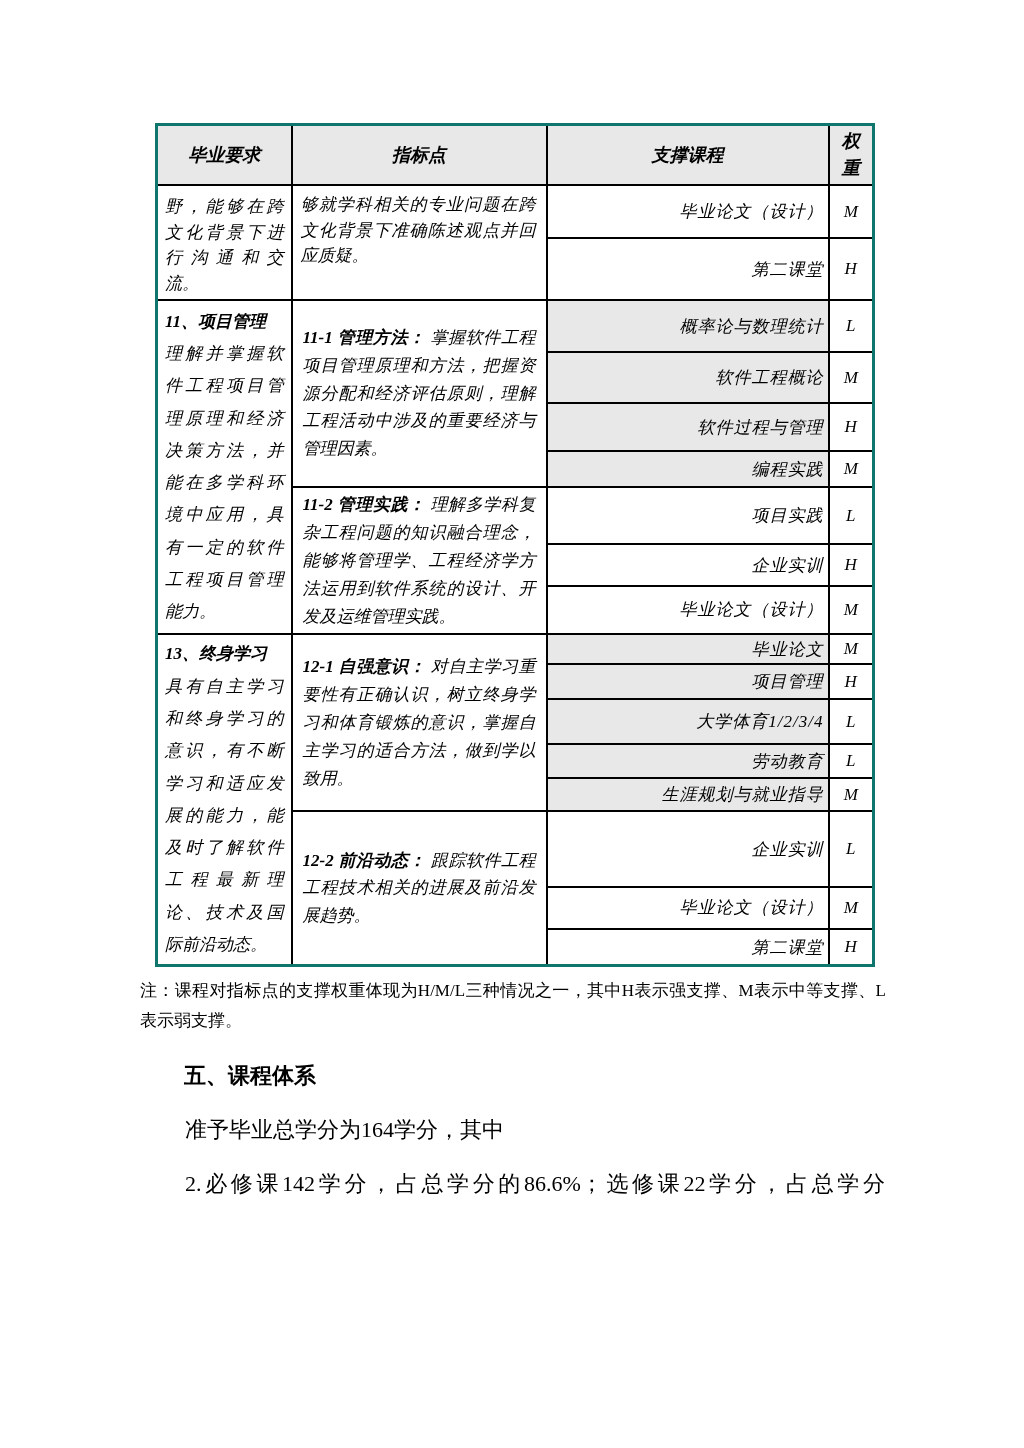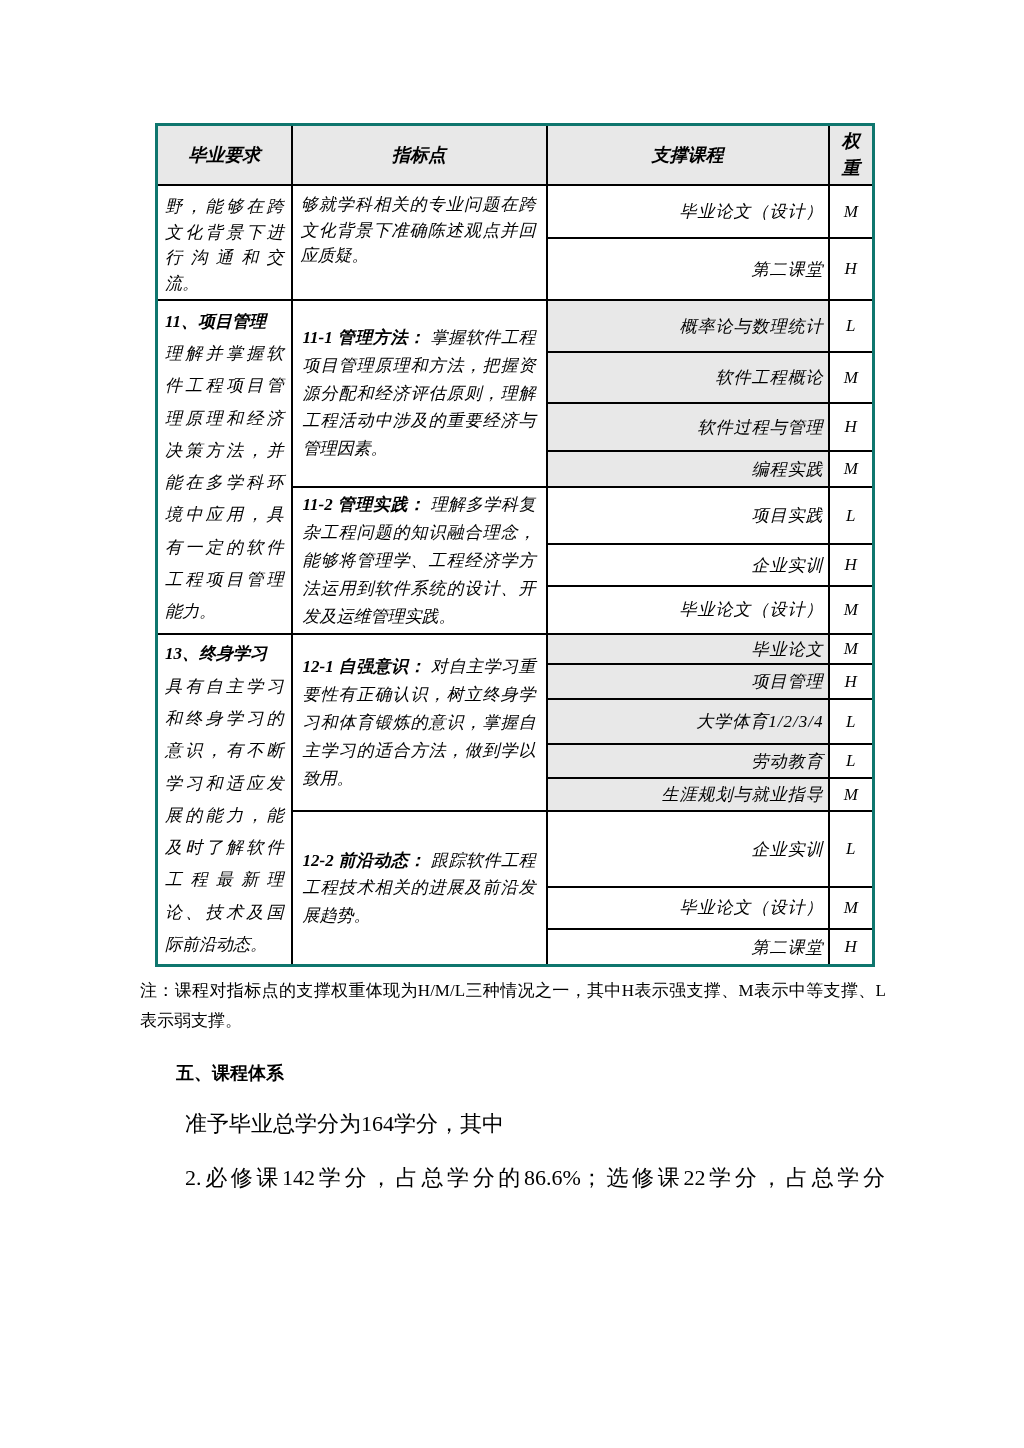--- a/index.html
+++ b/index.html
@@ -15,21 +15,21 @@
   td.req{vertical-align:middle;text-align:justify;line-height:1.9;padding:3px 7px;}
   td.req0{vertical-align:top;line-height:1.5;padding-top:8px;}
   td.ind{vertical-align:middle;text-align:justify;line-height:1.64;padding:3px 10px;}
   td.ind0{vertical-align:top;line-height:1.5;padding-top:6px;padding-left:8px;}
   td.course{text-align:right;vertical-align:middle;letter-spacing:1px;padding:2px 4px;}
   td.weight{text-align:center;vertical-align:middle;padding:2px;}
   .shade{background:var(--shade,#e8e8e8);}
   b.blk{display:block;}
 
   .note{font-size:17px;line-height:1.72;margin-top:9px;text-align:justify;}
-  .heading{font-family:"Liberation Sans","DejaVu Sans",sans-serif;font-size:18px;
+  .heading{font-family:"Liberation Sans","DejaVu Sans",sans-serif;font-size:22px;
            font-weight:bold;margin:26px 0 0;text-indent:2em;}
   .subheading{font-size:21px;margin-top:26px;text-indent:2em;}
   .para{font-size:22px;line-height:53px;text-indent:2em;text-align:justify;margin:1px;}
   .para.first{margin-top:12px;}
   .para.stretch{text-align-last:justify;}
 </style>
 </head>
 <body>
 
 <div class="page">

